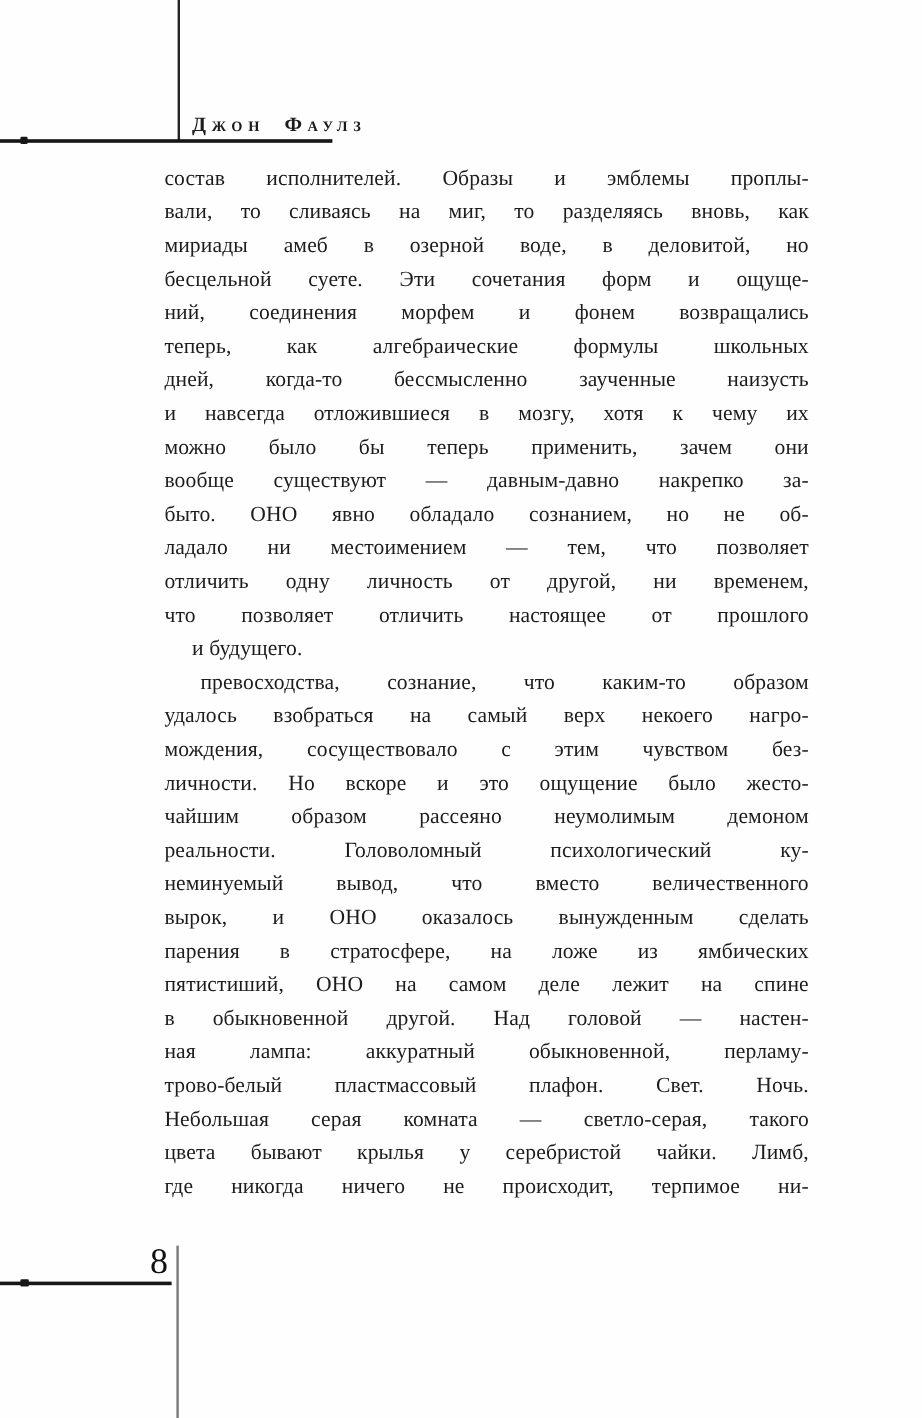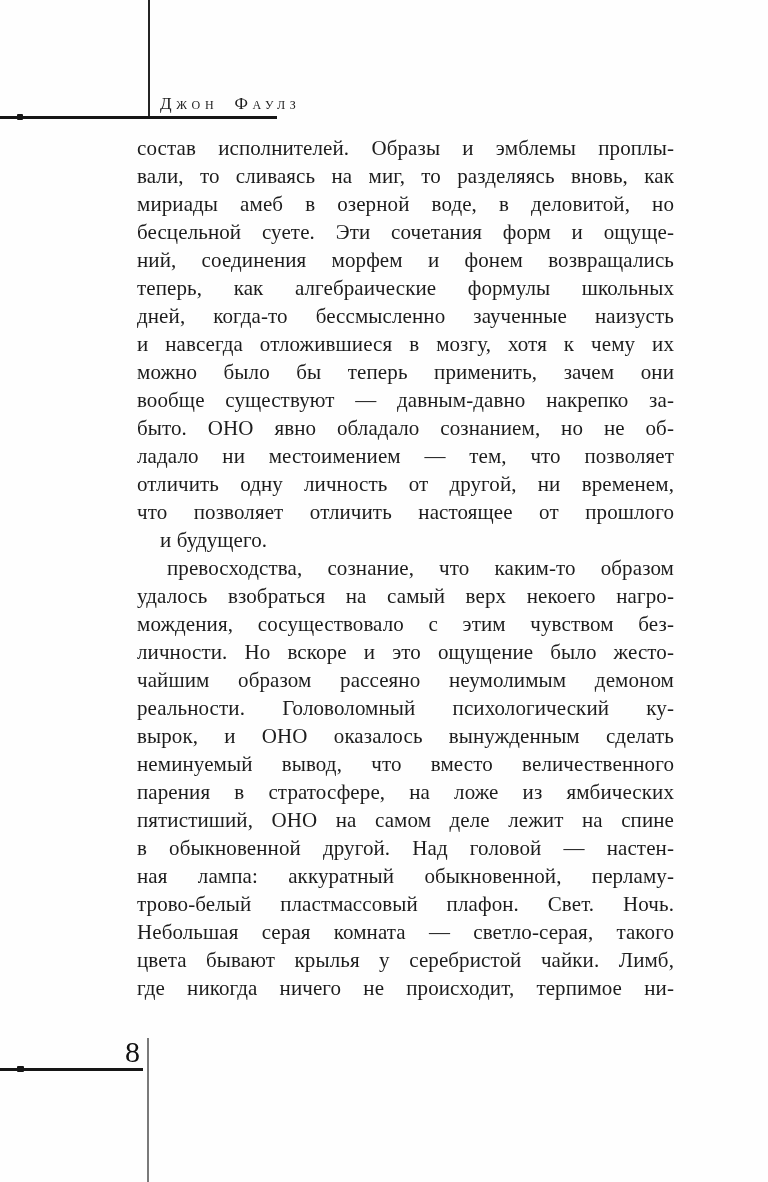--- a/index.html
+++ b/index.html
@@ -30,41 +30,42 @@
   .running-head {
     position: absolute;
     left: 160px; top: 94px;
     font-size: 17px;
     line-height: 20px;
     font-variant: small-caps;
     letter-spacing: 0.28em;
     word-spacing: 7px;
     color: #1c1c1c;
     white-space: nowrap;
+    font-weight: bold;
   }
   .header-rule {
     position: absolute;
     left: 0; top: 116px;
     width: 277px; height: 3px;
     background: #161616;
   }
   .header-rule-mark {
     position: absolute;
     left: 17px; top: 114px;
     width: 6px; height: 6px;
     background: #161616;
     border-radius: 1px;
   }
 
   
   .page-text {
     position: absolute;
     left: 137px; top: 134px;
     width: 537px;
-    font-size: 21px;
+    font-size: 18px;
     line-height: 28px;
     letter-spacing: 0.1px;
   }
   .line {
     text-align: justify;
     text-align-last: justify;
     white-space: normal;
   }
   .paragraph:not(.justify-last) .line:last-child { text-align-last: left; margin-left: 23px; }
   .paragraph.indent .line:first-child { text-indent: 30px; }
@@ -120,22 +121,22 @@
       <div class="line">что позволяет отличить настоящее от прошлого</div>
       <div class="line">и будущего.</div>
     </div>
     <div class="paragraph indent justify-last">
       <div class="line">превосходства, сознание, что каким-то образом</div>
       <div class="line">удалось взобраться на самый верх некоего нагро-</div>
       <div class="line">мождения, сосуществовало с этим чувством без-</div>
       <div class="line">личности. Но вскоре и это ощущение было жесто-</div>
       <div class="line">чайшим образом рассеяно неумолимым демоном</div>
       <div class="line">реальности. Головоломный психологический ку-</div>
+      <div class="line">неминуемый вывод, что вместо величественного</div>
       <div class="line">вырок, и ОНО оказалось вынужденным сделать</div>
-      <div class="line">неминуемый вывод, что вместо величественного</div>
       <div class="line">парения в стратосфере, на ложе из ямбических</div>
       <div class="line">пятистиший, ОНО на самом деле лежит на спине</div>
       <div class="line">в обыкновенной другой. Над головой — настен-</div>
       <div class="line">ная лампа: аккуратный обыкновенной, перламу-</div>
       <div class="line">трово-белый пластмассовый плафон. Свет. Ночь.</div>
       <div class="line">Небольшая серая комната — светло-серая, такого</div>
       <div class="line">цвета бывают крылья у серебристой чайки. Лимб,</div>
       <div class="line">где никогда ничего не происходит, терпимое ни-</div>
     </div>
   </main>

